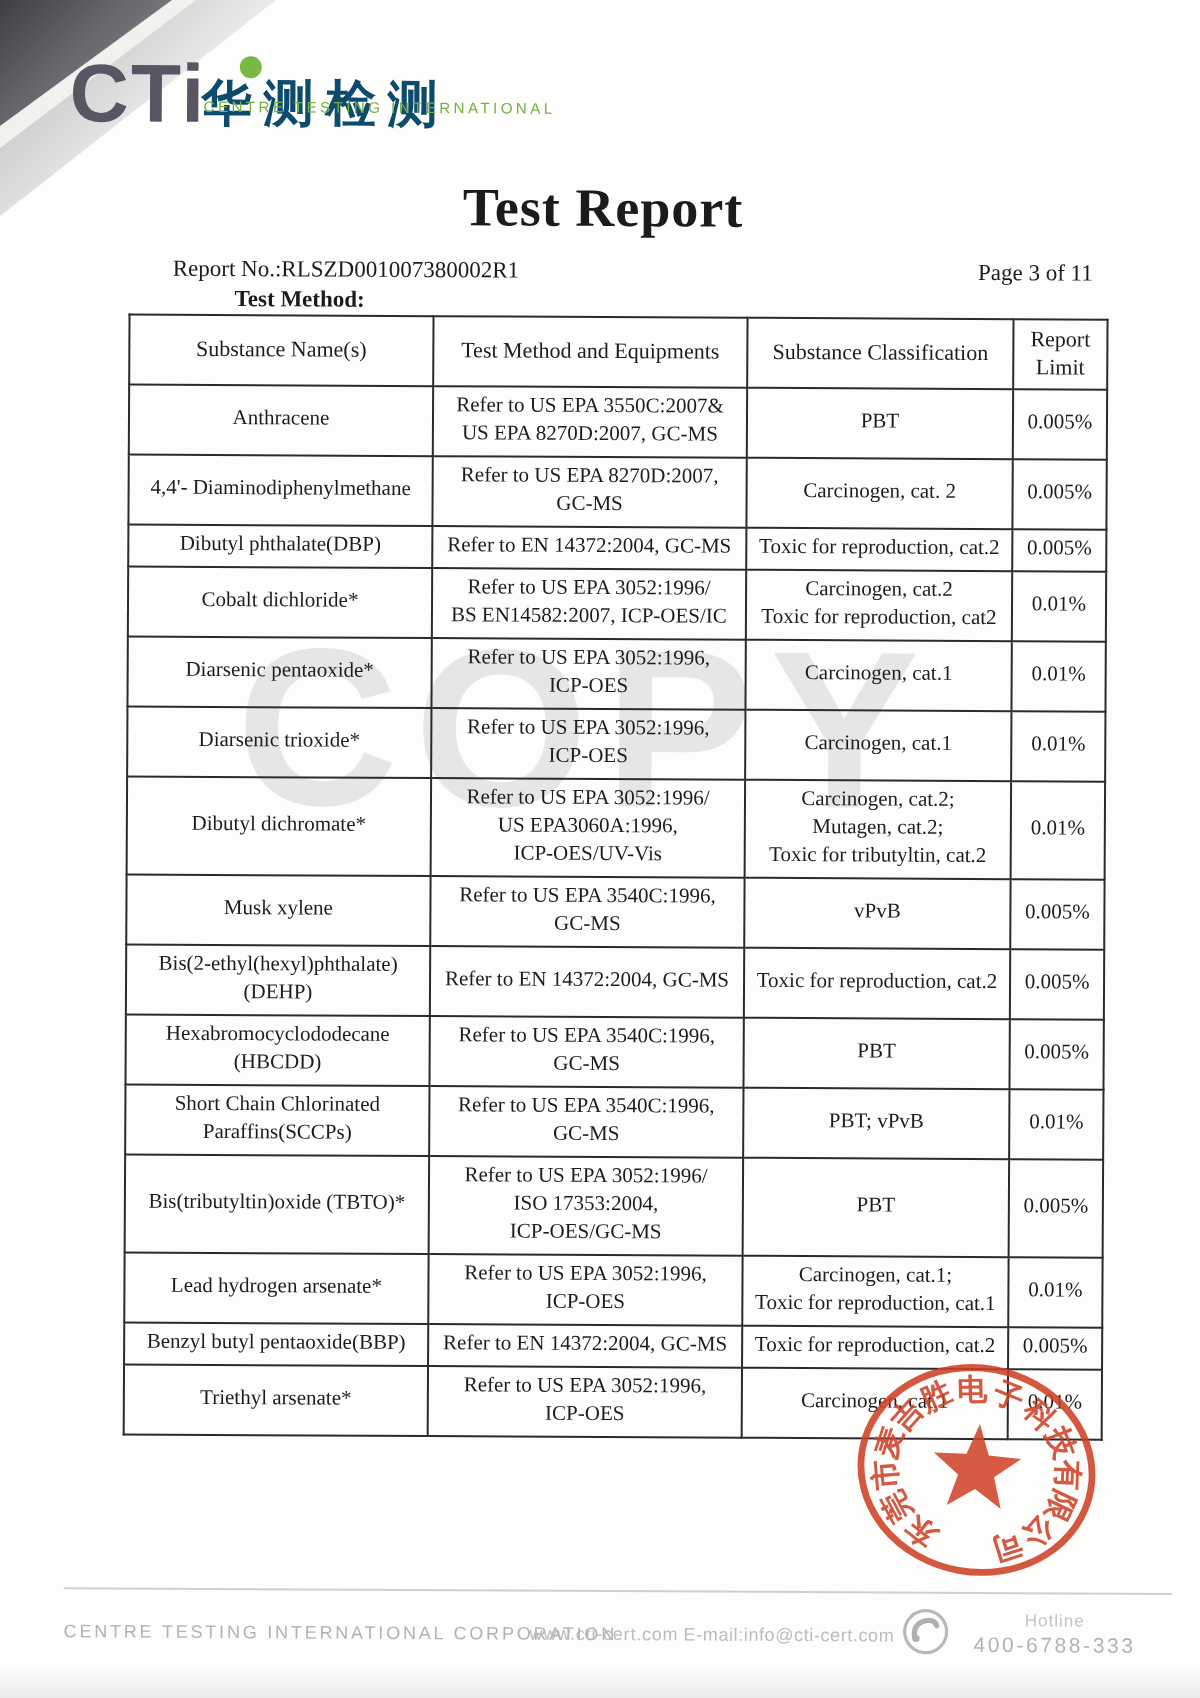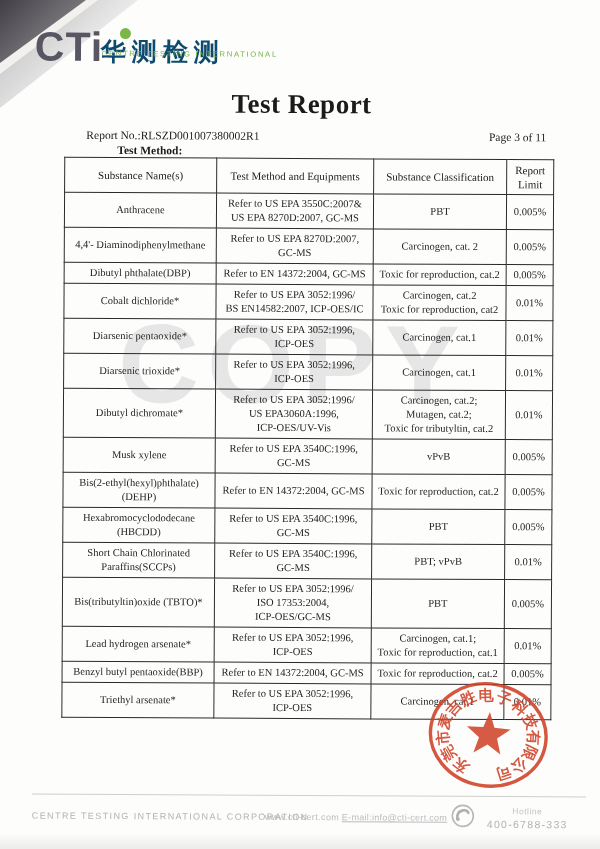--- a/index.html
+++ b/index.html
@@ -49,21 +49,21 @@
   table.report th{font-size:11px;font-weight:normal;line-height:14px;}
   table.report td{font-size:10.5px;line-height:14px;}
   
   .stamp{position:absolute;left:416px;top:666px;z-index:4;}
   
   .footer-line{position:absolute;left:34px;top:795px;width:554px;height:1px;background:#cfcfce;}
   .footer{position:absolute;left:0;top:0;width:100%;height:100%;
     font-family:"Liberation Sans",sans-serif;}
   .f-company{position:absolute;left:34px;top:812px;font-size:9px;letter-spacing:1.4px;color:#b2b2b6;}
   .f-web{position:absolute;left:267px;top:812px;font-size:9px;letter-spacing:.4px;color:#bcbcbf;}
-  .f-mail{position:absolute;left:344px;top:812px;font-size:9px;letter-spacing:.3px;color:#bcbcbf;text-decoration:underline;}
+  .f-mail{position:absolute;left:344px;top:812px;font-size:9px;letter-spacing:.3px;color:#bcbcbf;}
   .f-icon{position:absolute;left:452px;top:802px;}
   .f-hotline{position:absolute;left:489px;top:802px;line-height:11px;text-align:center;}
   .f-hotline .lbl{font-size:8.5px;color:#c3c3c6;letter-spacing:.5px;}
   .f-hotline .num{font-size:10.5px;color:#b3b3b7;letter-spacing:1.3px;font-weight:normal;}
 </style>
 </head>
 <body>
 
 <div class="page">
 

